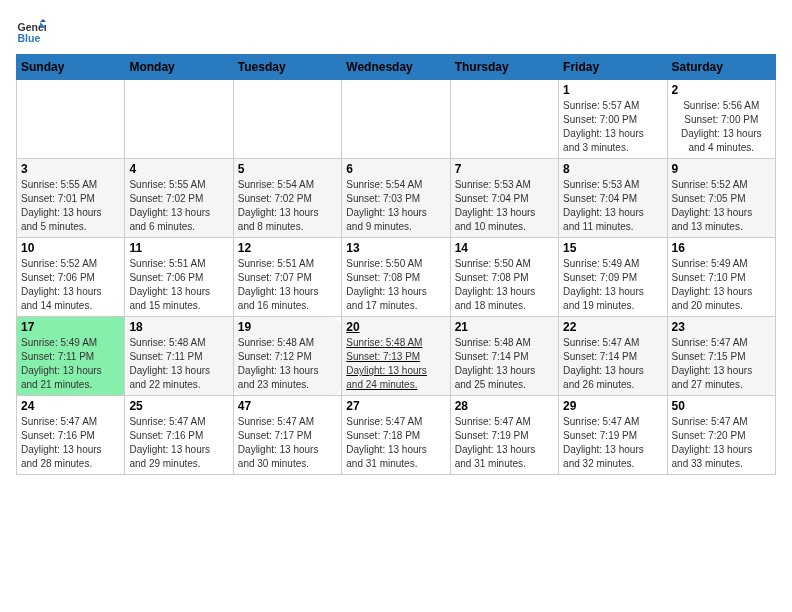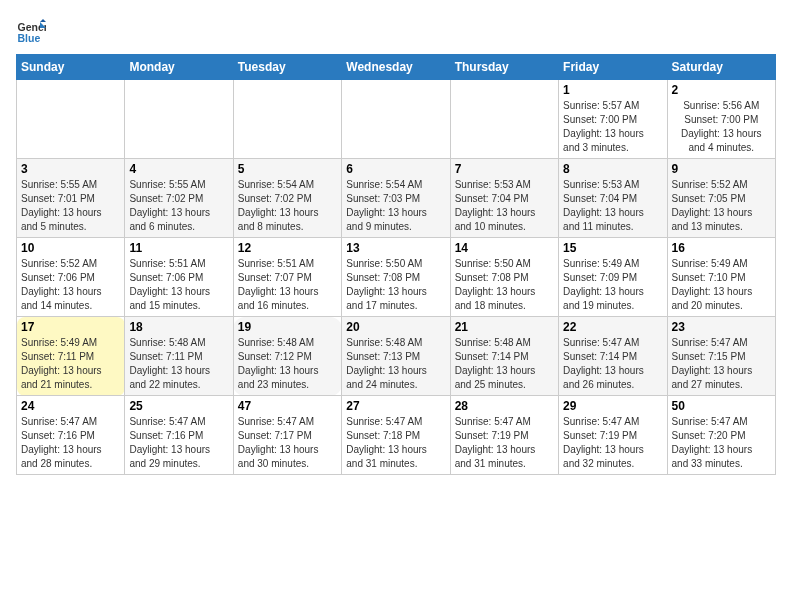--- a/index.html
+++ b/index.html
@@ -37,21 +37,21 @@
       font-size: 15px;
       color: #555;
     }
     .calendar {
       width: 100%;
       border-collapse: collapse;
       font-size: 11px;
     }
     .calendar th {
       background-color: #2a7abf;
-      color: #ffffff;
+      color: #000000;
       padding: 5px 4px;
       text-align: left;
       font-size: 12px;
       font-weight: bold;
       border: 1px solid #2a7abf;
     }
     .calendar td {
       border: 1px solid #ccc;
       vertical-align: top;
       padding: 3px 4px;
@@ -232,42 +232,42 @@
         </td>
         <td>
           <span class="day-num">16</span>
           <div class="day-info" style="white-space: pre-line;">Sunrise: 5:49 AM
 Sunset: 7:10 PM
 Daylight: 13 hours
 and 20 minutes.</div>
         </td>
       </tr>
       <tr>
-        <td style="background-color: #fef9c3; border-radius: 8px;">
+        <td style="background-color: #86efac;">
           <span class="day-num">17</span>
           <div class="day-info" style="white-space: pre-line;">Sunrise: 5:49 AM
 Sunset: 7:11 PM
 Daylight: 13 hours
 and 21 minutes.</div>
         </td>
         <td style="background-color: rgb(245, 245, 245); margin-left: 30px;">
           <span class="day-num">18</span>
           <div class="day-info" style="white-space: pre-line;">Sunrise: 5:48 AM
 Sunset: 7:11 PM
 Daylight: 13 hours
 and 22 minutes.</div>
         </td>
         <td style="background-color: rgb(245, 245, 245); border-radius: 12px;">
           <span class="day-num">19</span>
           <div class="day-info" style="white-space: pre-line;">Sunrise: 5:48 AM
 Sunset: 7:12 PM
 Daylight: 13 hours
 and 23 minutes.</div>
         </td>
-        <td style="background-color: rgb(245, 245, 245);">
+        <td style="background-color: rgb(245, 245, 245); text-decoration: underline;">
           <span class="day-num">20</span>
           <div class="day-info" style="white-space: pre-line;">Sunrise: 5:48 AM
 Sunset: 7:13 PM
 Daylight: 13 hours
 and 24 minutes.</div>
         </td>
         <td style="background-color: rgb(245, 245, 245);">
           <span class="day-num">21</span>
           <div class="day-info" style="white-space: pre-line;">Sunrise: 5:48 AM
 Sunset: 7:14 PM

